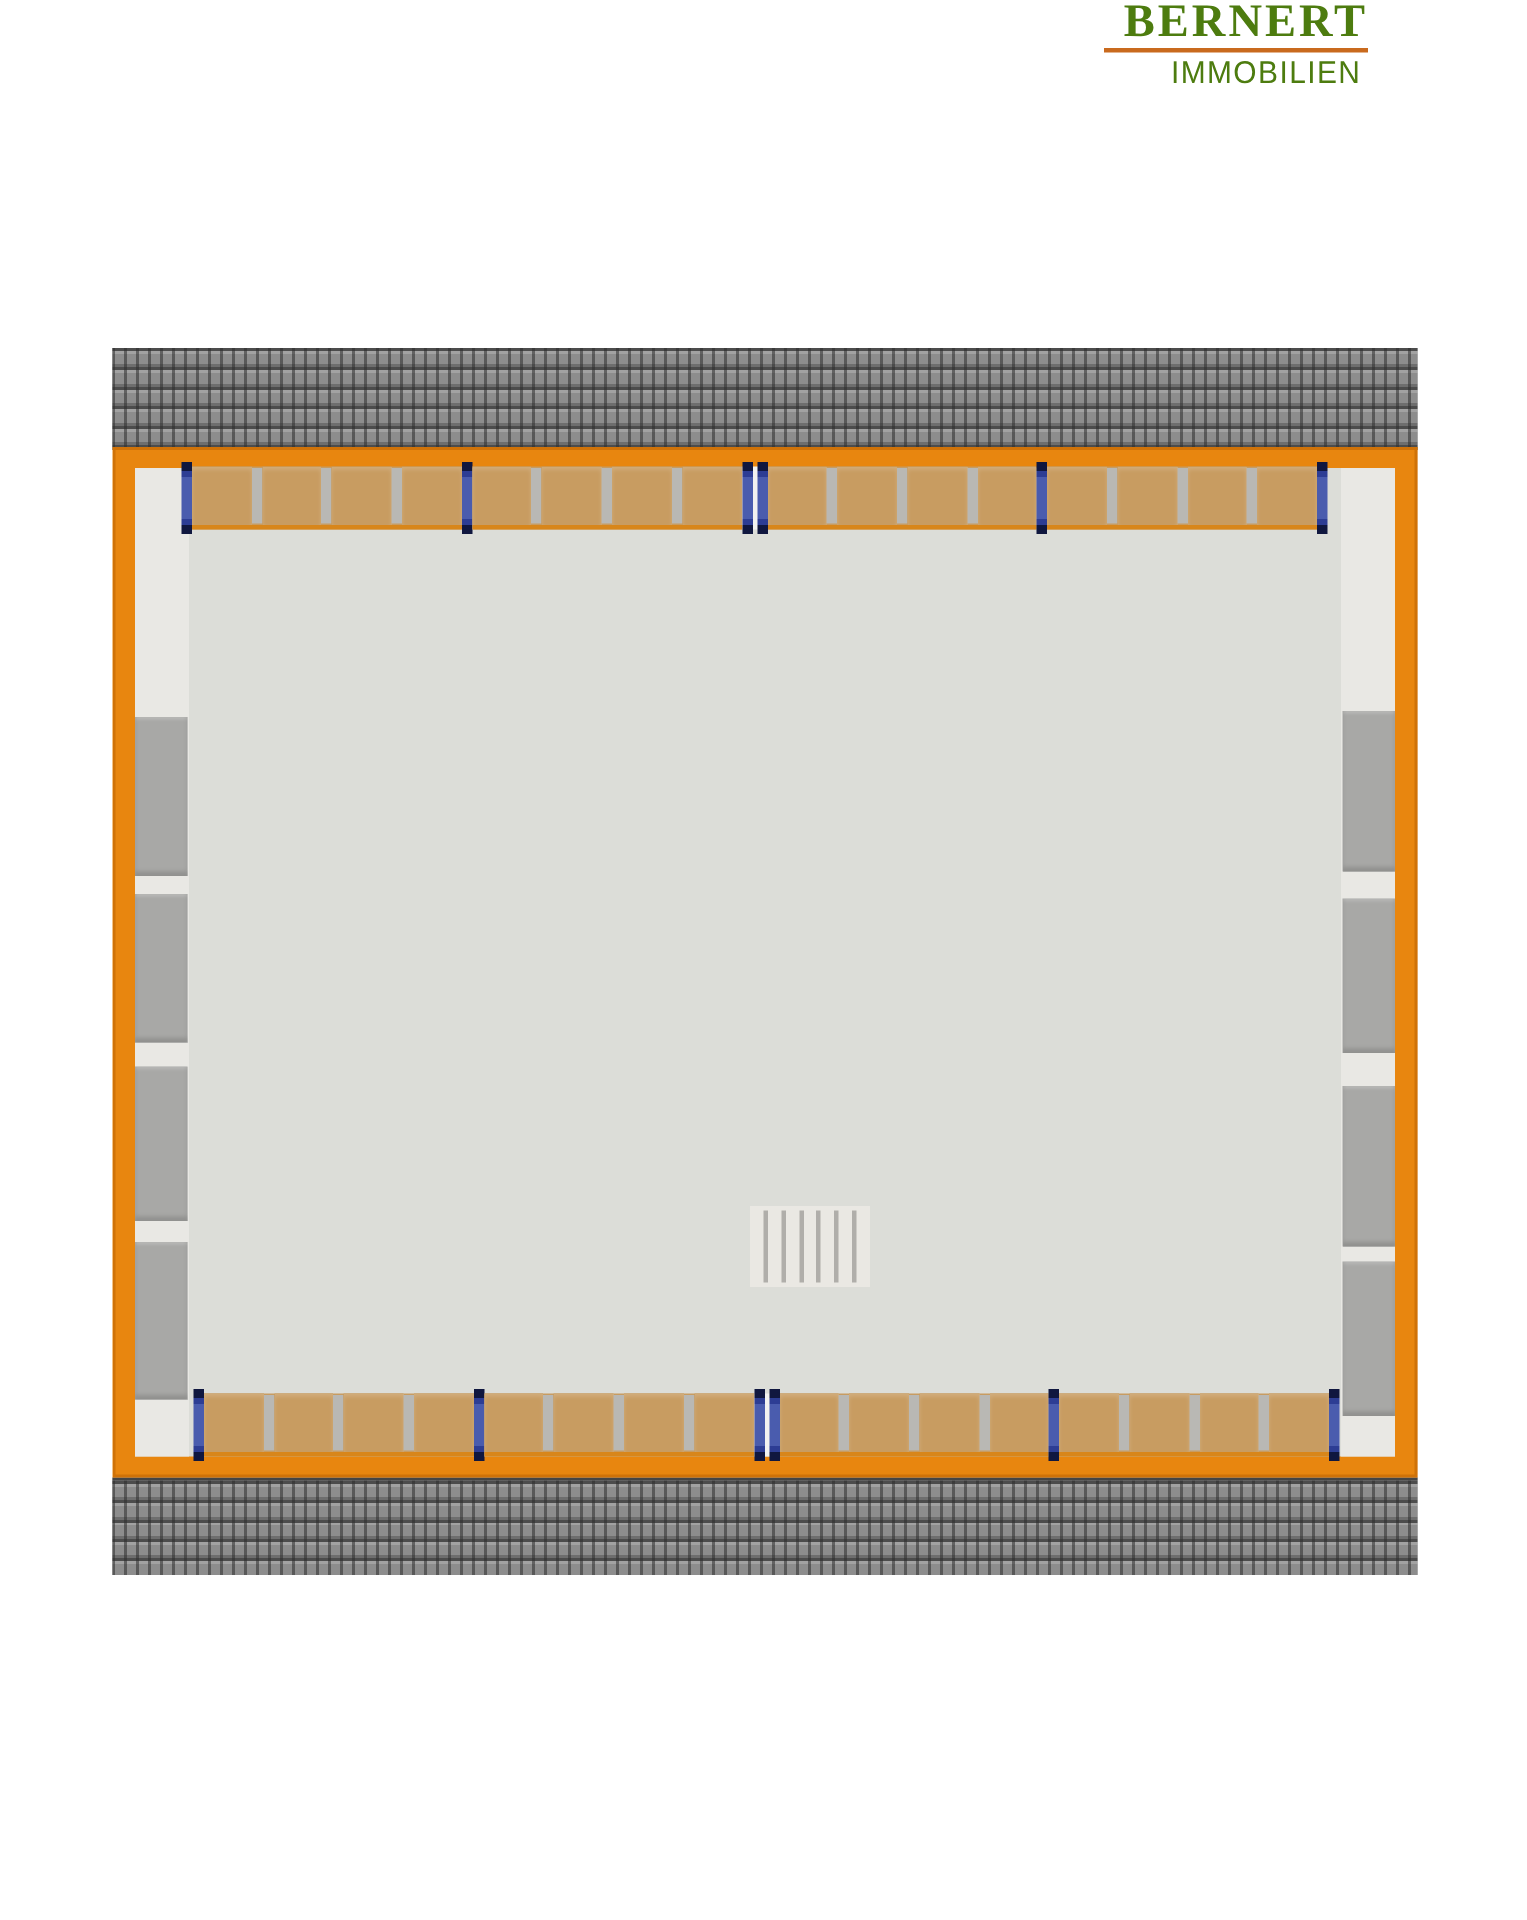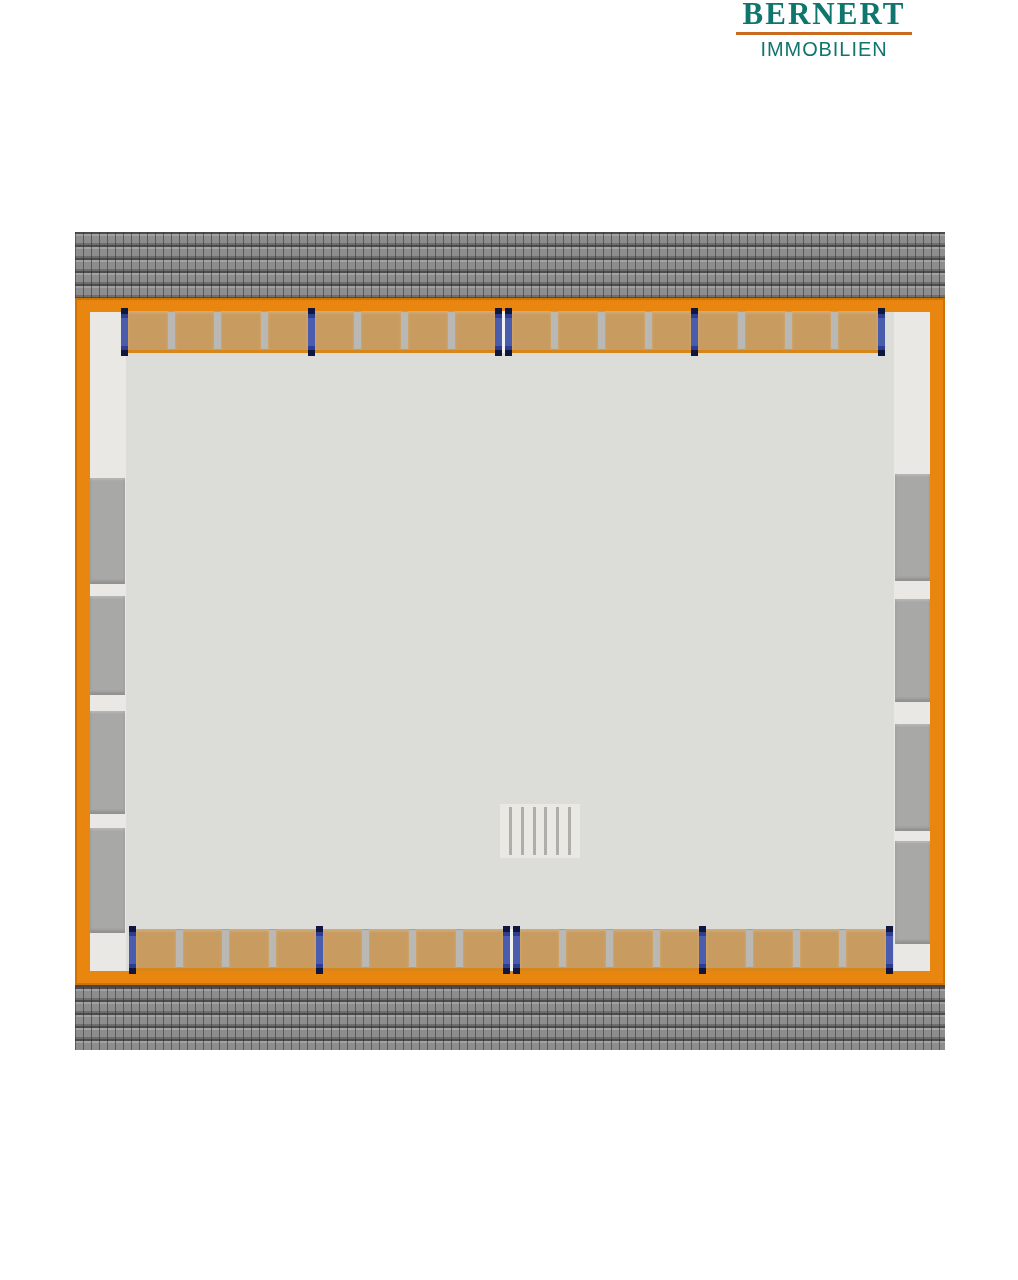--- a/index.html
+++ b/index.html
@@ -2,21 +2,21 @@
 <html><head>
 <meta charset="utf-8">
 <style>
   html,body{margin:0;padding:0;}
   body{
     width:1018px;height:1280px;position:relative;background:#ffffff;
     font-family:"Liberation Sans",sans-serif;overflow:hidden;
   }
 
   
-  .logo{position:absolute;top:0;left:736px;width:176px;text-align:center;color:#0f766e;}
+  .logo{position:absolute;top:0;left:736px;width:176px;text-align:right;color:#4d7c0f;}
   .logo-company{
     font-family:"Liberation Serif","DejaVu Serif",serif;
     font-size:31px;font-weight:700;letter-spacing:2px;line-height:1.05;margin-top:-2px;
   }
   .logo-underline{height:3px;background:#c96a1e;margin:1px 0 3px;}
   .logo-tagline{
     font-size:21px;letter-spacing:1px;line-height:1;
     transform:scaleX(.95);transform-origin:center;
   }
 

